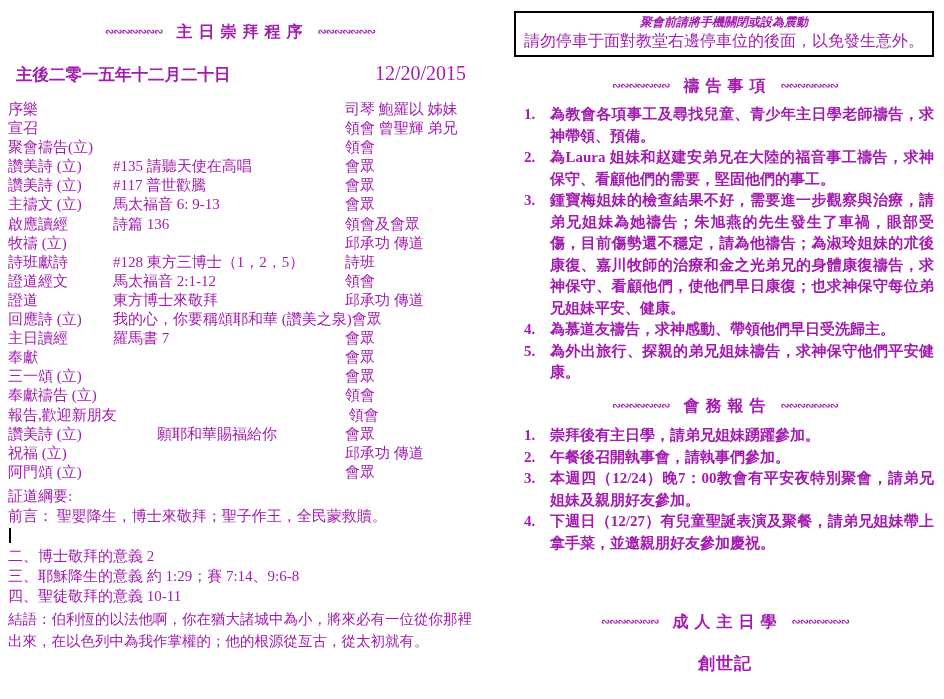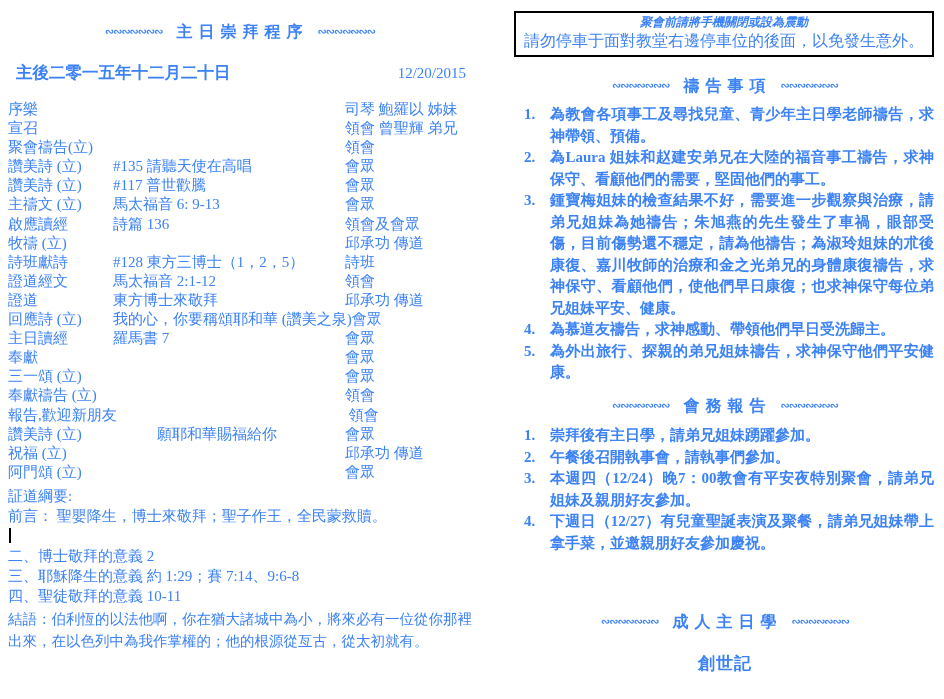--- a/index.html
+++ b/index.html
@@ -1,29 +1,29 @@
 <!DOCTYPE html>
 <html><head>
 <meta charset="utf-8">
 <style>
   html,body{margin:0;padding:0;background:#fff;}
-  .page{position:relative;width:944px;height:682px;background:#fff;color:#3b82f6;
+  .page{position:relative;width:944px;height:682px;background:#fff;color:#a21caf;
         font-family:"Liberation Serif","DejaVu Serif",serif;overflow:hidden;}
   .orn{font-family:"DejaVu Sans",sans-serif;font-size:11px;letter-spacing:-1px;
        position:relative;top:-2px;white-space:nowrap;}
   .hdr{font-weight:bold;font-size:16px;text-align:center;margin:0;white-space:nowrap;}
   .hdr .hdr-text{margin:0 10px;letter-spacing:1px;}
 
   
   .left{position:absolute;left:8px;top:0;width:464px;height:699px;}
   .title{position:absolute;top:22px;left:0;width:100%;}
   .dateline{position:absolute;top:62px;left:8px;width:100%;display:flex;
             justify-content:space-between;align-items:baseline;box-sizing:border-box;padding-right:14px;}
   .date-zh{font-weight:bold;font-size:16.5px;white-space:nowrap;}
-  .date-en{font-size:15px;white-space:nowrap;}
+  .date-en{font-size:20px;white-space:nowrap;}
   .program{position:absolute;top:100px;left:0;width:100%;font-size:15px;}
   .prow{display:flex;line-height:19.1px;white-space:nowrap;}
   .prow .c1{flex:0 0 105px;}
   .prow .c2{flex:0 0 232px;}
   .prow .c2.indent{padding-left:44px;box-sizing:border-box;}
   .prow .c3{flex:1 1 auto;}
   .outline{position:absolute;top:486px;left:0;width:100%;font-size:15px;line-height:20px;}
   .outline-head{font-weight:normal;}
   .caret{display:none;}
   .caret.show{display:inline-block;width:1.5px;height:15px;background:#000;

